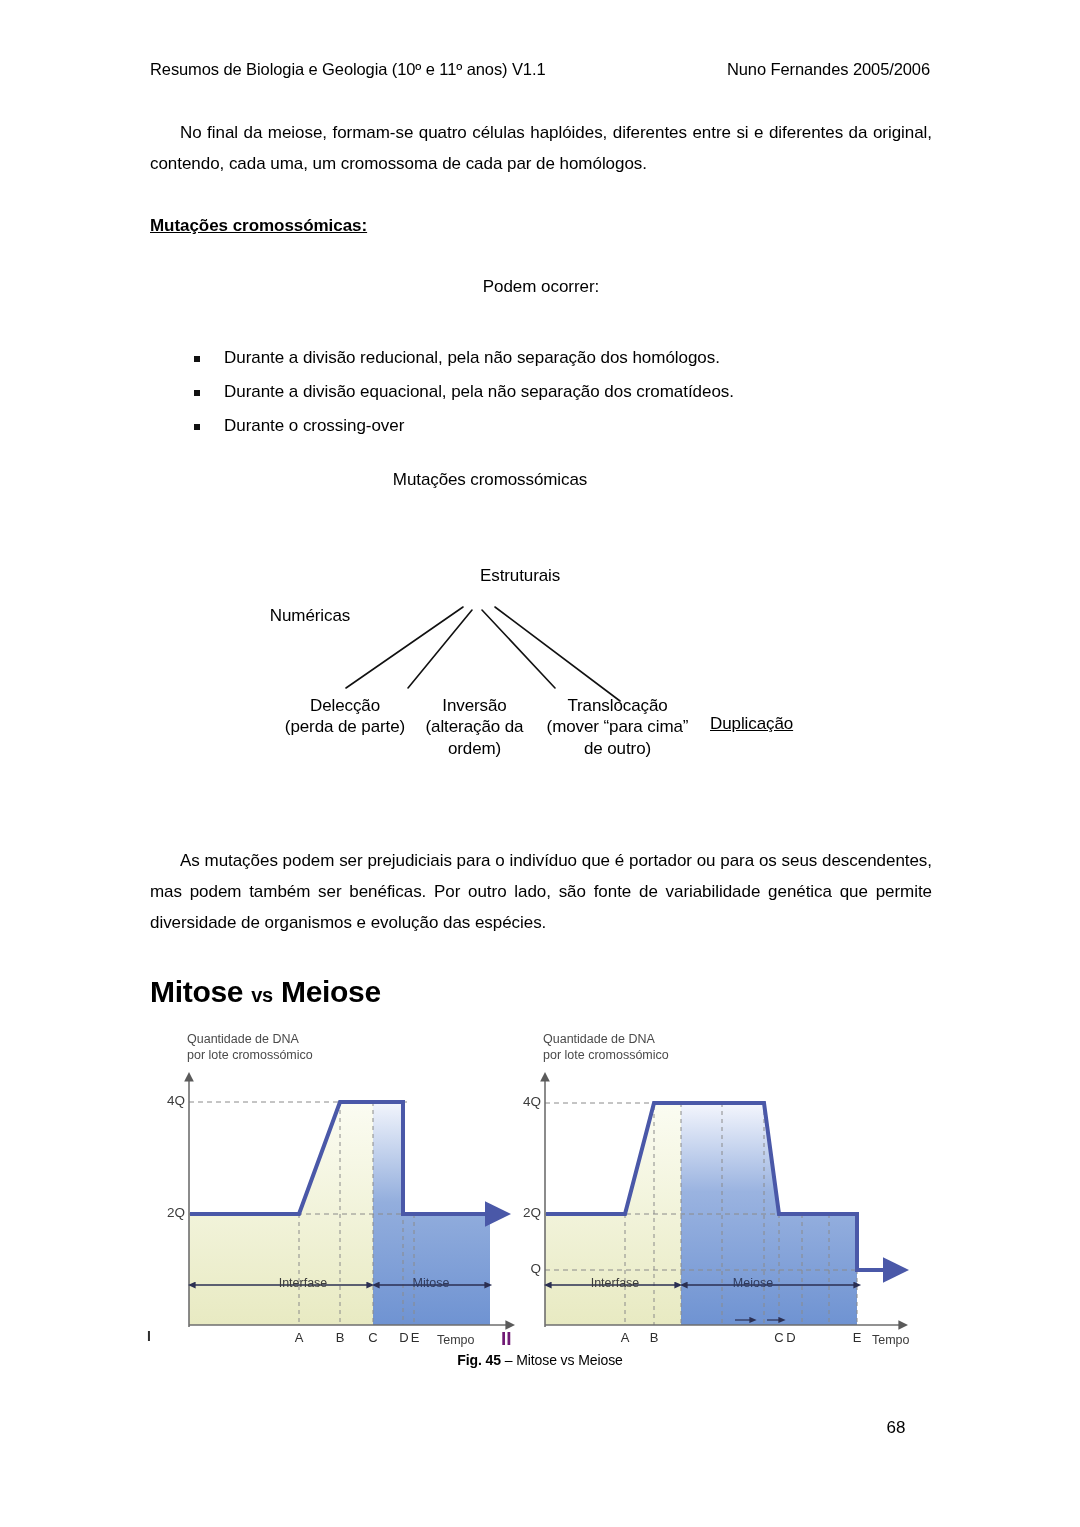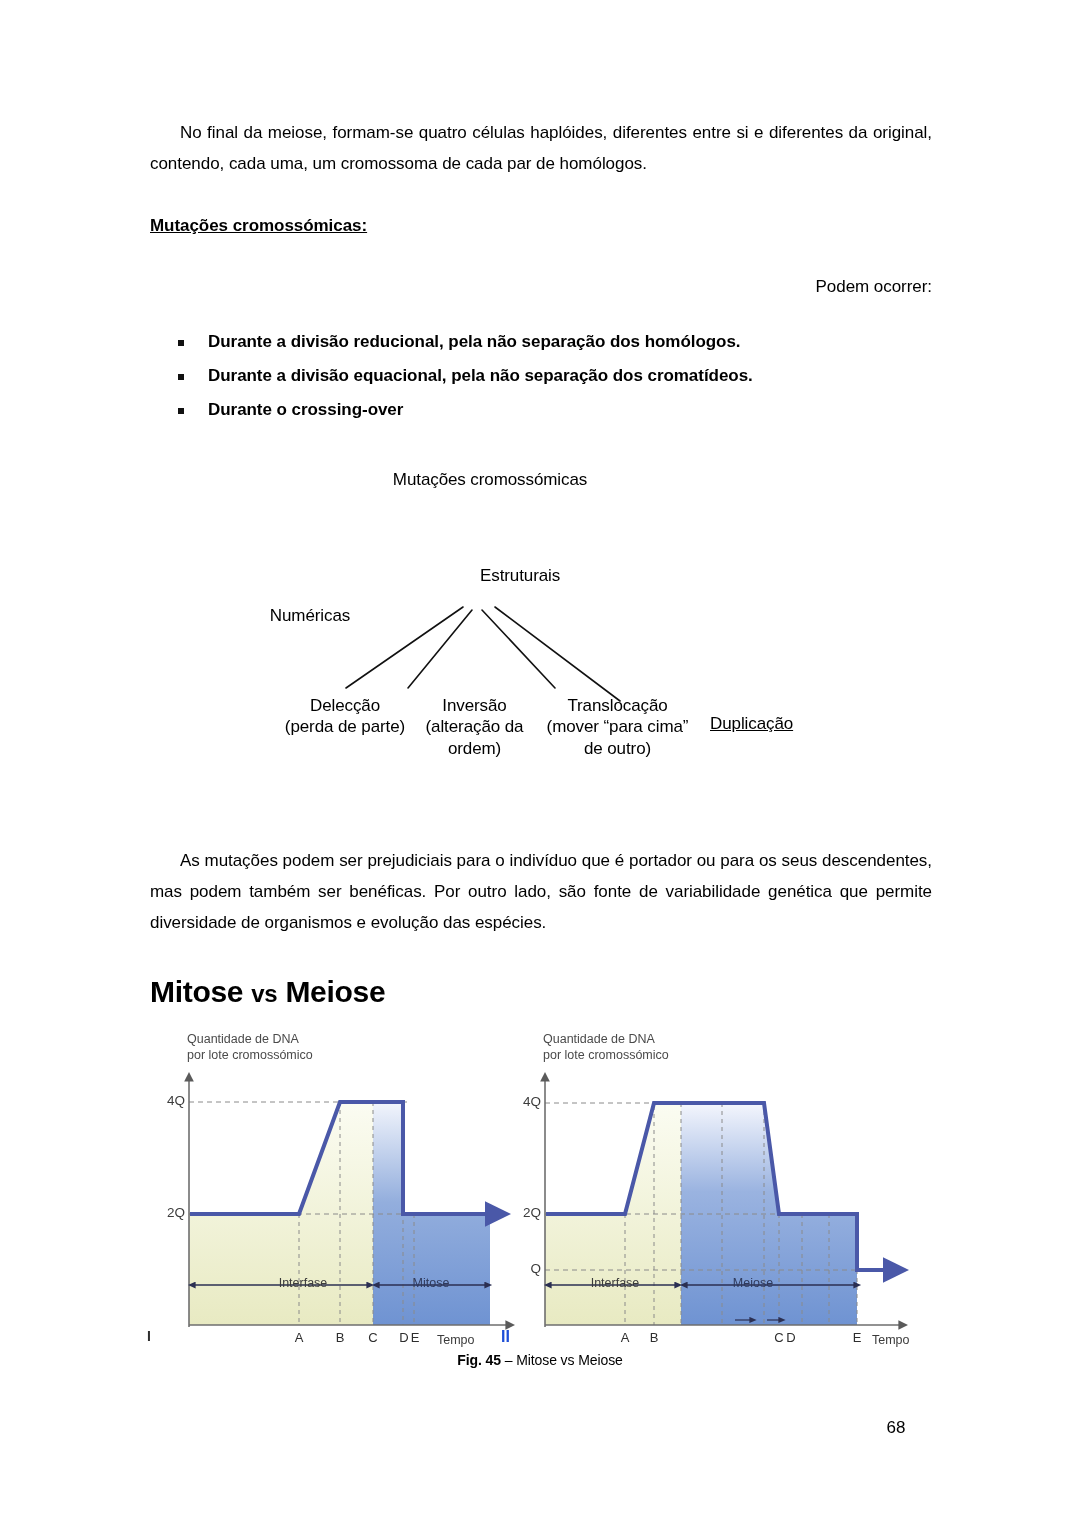--- a/index.html
+++ b/index.html
@@ -47,38 +47,37 @@
   }
 
   p.body {
     margin: 0;
     font-size: 17px;
     line-height: 1.82;
     text-align: justify;
     letter-spacing: -0.05px;
   }
   p.body.indent { text-indent: 30px; }
-  p.body.nojust { text-align: right; }
+  p.body.nojust { text-align: center; }
 
   .spacer-22 { height: 22px; }
   .spacer-36 { height: 36px; }
 
   .section-title {
     margin: 0;
     font-size: 17px;
     font-weight: bold;
     text-decoration: underline;
     letter-spacing: -0.05px;
   }
 
   ul.bullets {
-    margin: 0;
+    margin: 16px;
     padding: 0;
     list-style: none;
-    font-weight: bold;
   }
   ul.bullets li {
     position: relative;
     padding-left: 58px;
     font-size: 17px;
     line-height: 2.0;
     letter-spacing: -0.05px;
   }
   ul.bullets li .sq {
     position: absolute;
@@ -114,21 +113,21 @@
   
   .mm-heading {
     position: absolute;
     left: 150px;
     top: 975px;
     font-size: 30px;
     font-weight: bold;
     letter-spacing: -0.3px;
   }
   .mm-heading .vs {
-    font-size: 24px;
+    font-size: 20px;
     font-weight: bold;
   }
 
   
   .figure {
     position: absolute;
     left: 145px;
     top: 1030px;
     width: 800px;
     height: 345px;
@@ -154,20 +153,24 @@
     width: 72px;
     text-align: center;
     font-size: 17px;
   }
 </style>
 </head>
 <body>
 
 <div class="page">
 
+  <div class="header">
+    <span class="header-left">Resumos de Biologia e Geologia (10º e 11º anos) V1.1</span>
+    <span class="header-right">Nuno Fernandes 2005/2006</span>
+  </div>
 
   <div class="content">
 
     <p class="body indent">No final da meiose, formam-se quatro células haplóides, diferentes entre si e diferentes da original, contendo, cada uma, um cromossoma de cada par de homólogos.</p>
 
     <div class="spacer-36"></div>
 
     <p class="section-title">Mutações cromossómicas:</p>
 
     <div class="spacer-36"></div>
@@ -379,21 +382,21 @@
 
     <div style="position:absolute; left:412px; top:246px; width:116px; text-align:center; font-size:12.5px; color:#3b3b3b;">Interfase</div>
     <div style="position:absolute; left:560px; top:246px; width:96px; text-align:center; font-size:12.5px; color:#2f3a5c;">Meiose</div>
 
     <div style="position:absolute; left:472px; top:300px; width:16px; text-align:center; font-size:13px; color:#2e2e2e;">A</div>
     <div style="position:absolute; left:501px; top:300px; width:16px; text-align:center; font-size:13px; color:#2e2e2e;">B</div>
     <div style="position:absolute; left:626px; top:300px; width:16px; text-align:center; font-size:13px; color:#2e2e2e;">C</div>
     <div style="position:absolute; left:638px; top:300px; width:16px; text-align:center; font-size:13px; color:#2e2e2e;">D</div>
     <div style="position:absolute; left:704px; top:300px; width:16px; text-align:center; font-size:13px; color:#2e2e2e;">E</div>
     <div style="position:absolute; left:727px; top:303px; font-size:12.5px; color:#3b3b3b;">Tempo</div>
-    <div style="position:absolute; left:356px; top:298px; font-size:16px; font-weight:bold; color:#1d4ed8;">II</div>
+    <div style="position:absolute; left:356px; top:298px; font-size:19px; font-weight:bold; color:#701a75;">II</div>
   </div>
 
   <div class="fig-caption">
     <b>Fig. 45</b><span> – Mitose vs Meiose</span>
   </div>
 
   <div class="page-number">68</div>
 
 </div>
 

